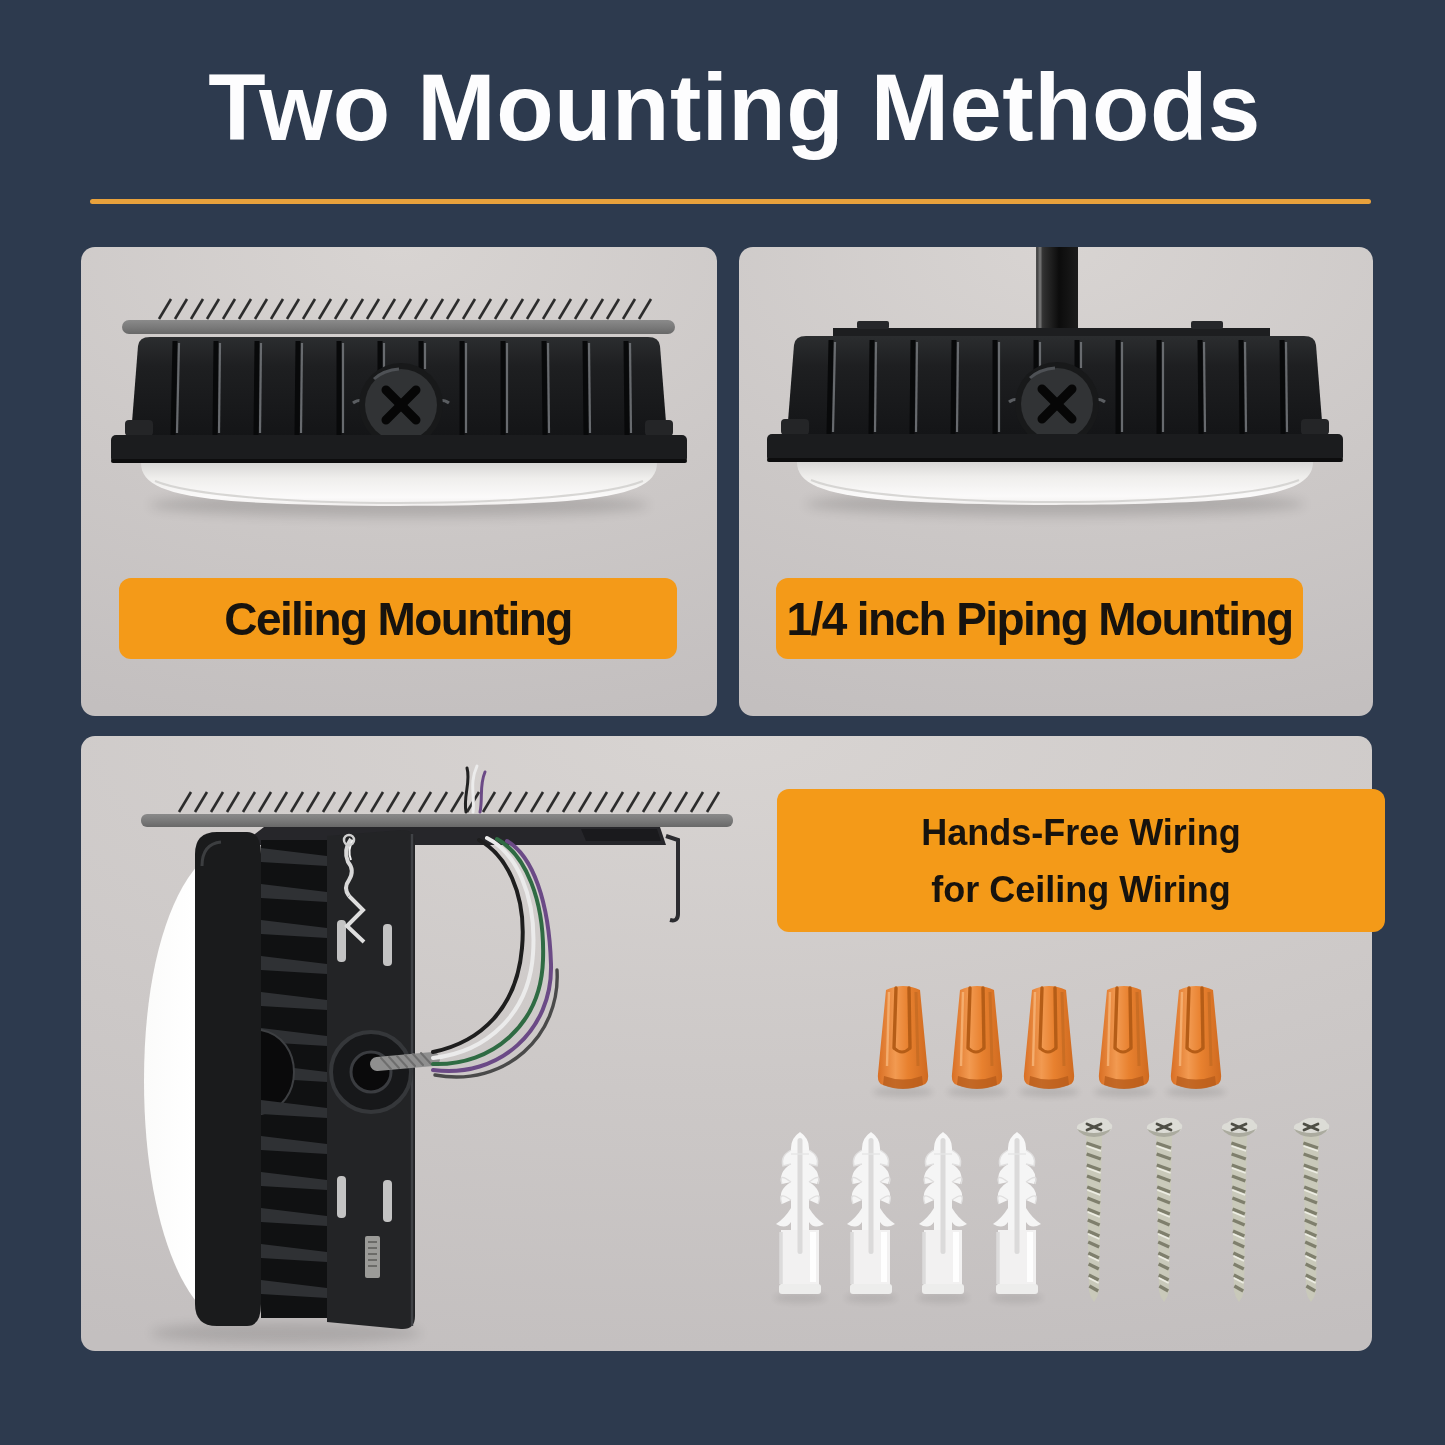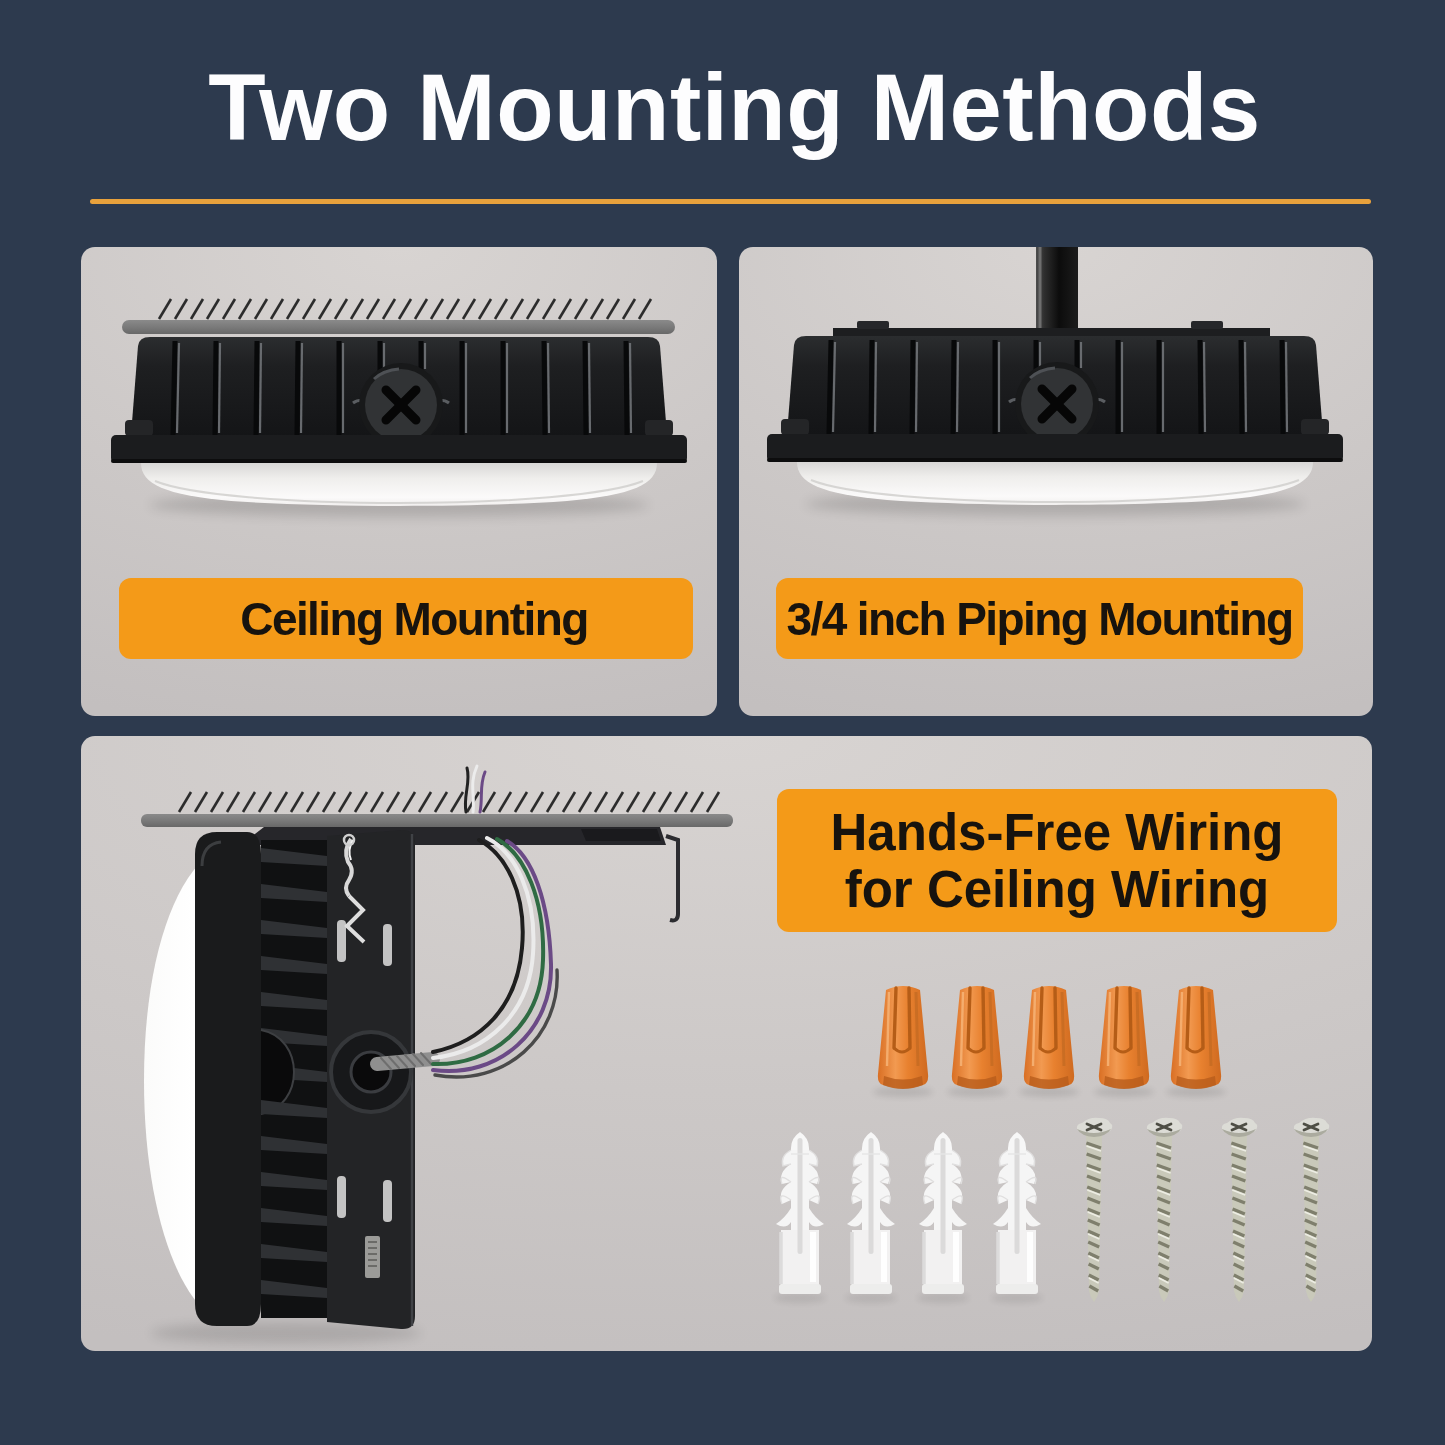--- a/index.html
+++ b/index.html
@@ -35,23 +35,23 @@
   .pill-label{
     position:absolute;
     background:#f49a18;
     border-radius:12px;
     display:flex;align-items:center;justify-content:center;
     flex-direction:column;
     color:#17130e;
     font-weight:bold;
     text-align:center;
   }
-  .label-ceiling{left:38px;top:331px;width:558px;height:81px;font-size:46px;letter-spacing:-1.6px;white-space:nowrap;padding-left:16px;}
+  .label-ceiling{left:38px;top:331px;width:558px;height:81px;font-size:46px;letter-spacing:-1.6px;white-space:nowrap;}
   .label-piping{left:37px;top:331px;width:527px;height:81px;font-size:46px;letter-spacing:-1.6px;white-space:nowrap;}
-  .label-wiring{left:696px;top:53px;width:560px;height:143px;font-size:51px;line-height:57px;}
+  .label-wiring{left:696px;top:53px;width:608px;height:143px;font-size:36px;line-height:57px;}
 </style>
 </head>
 <body>
 
 <div class="page">
 
   <h1 class="page-title">Two Mounting Methods</h1>
   <div class="title-divider"></div>
 
   <svg width="0" height="0" style="position:absolute">
@@ -273,21 +273,21 @@
       <g>
         <rect x="94" y="81" width="437" height="9" fill="#1d1e20"></rect>
         <rect x="118" y="74" width="32" height="8" rx="2" fill="#26272a"></rect>
         <rect x="452" y="74" width="32" height="8" rx="2" fill="#26272a"></rect>
       </g>
       <g transform="translate(-14,89)">
         <use href="#canopy-front"></use>
       </g>
     </svg>
     <div class="pill-label label-piping">
-      <span>3/4 inch Piping Mounting</span>
+      <span>1/4 inch Piping Mounting</span>
     </div>
   </section>
 
   <section class="panel panel-wiring">
     <svg class="photo" width="1291" height="615" viewBox="0 0 1291 615">
 
       <g>
         <use href="#hatch20" x="98" y="56"></use>
           <use href="#hatch20" x="114" y="56"></use>
           <use href="#hatch20" x="130" y="56"></use>

